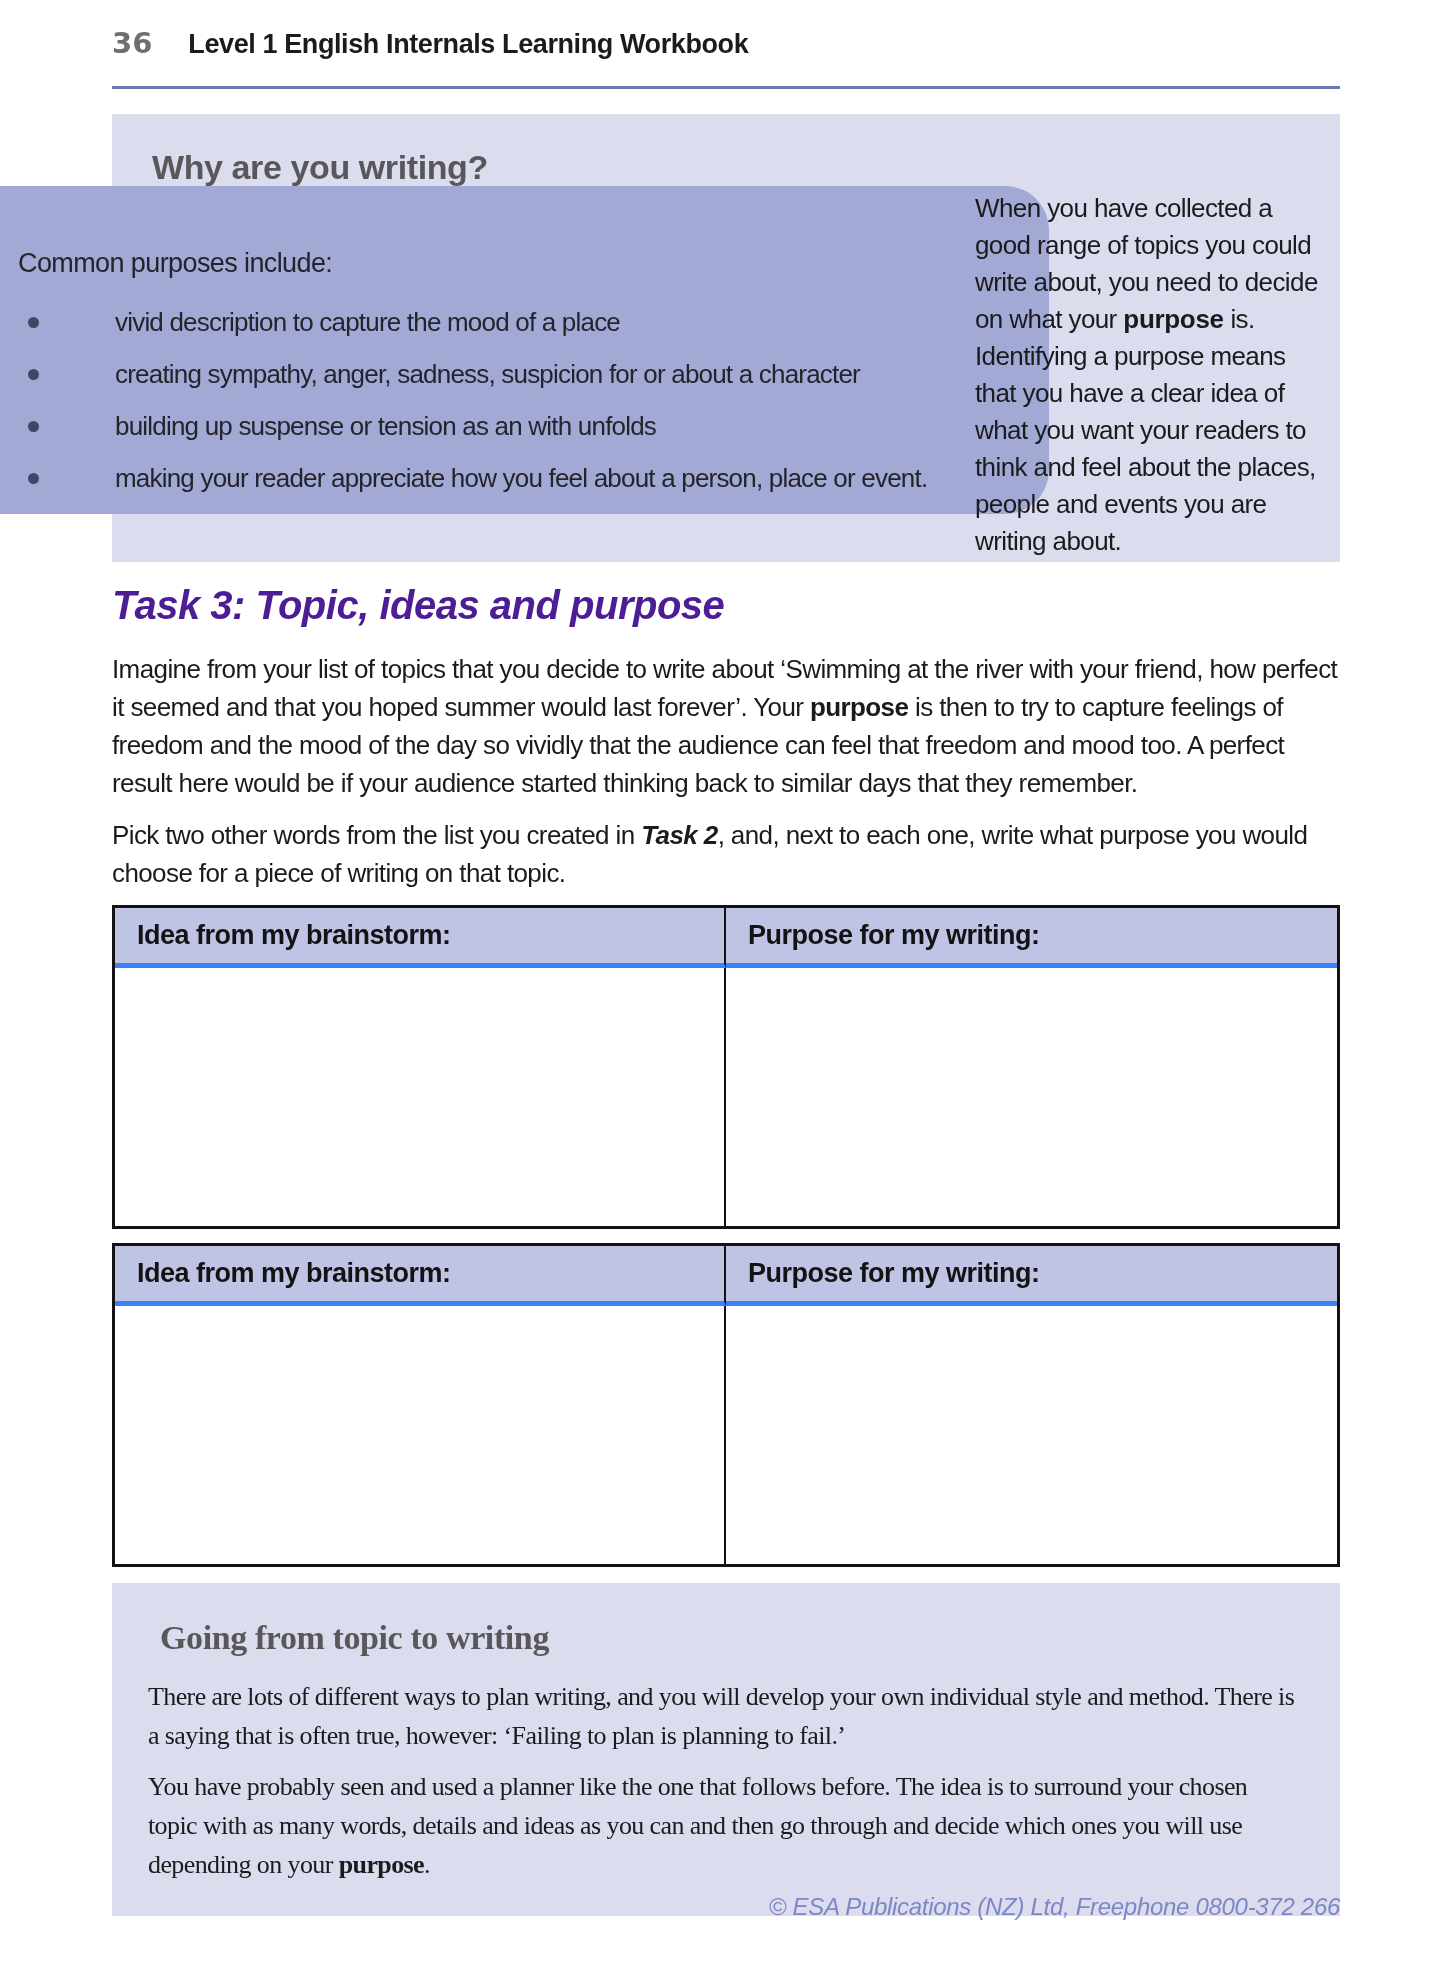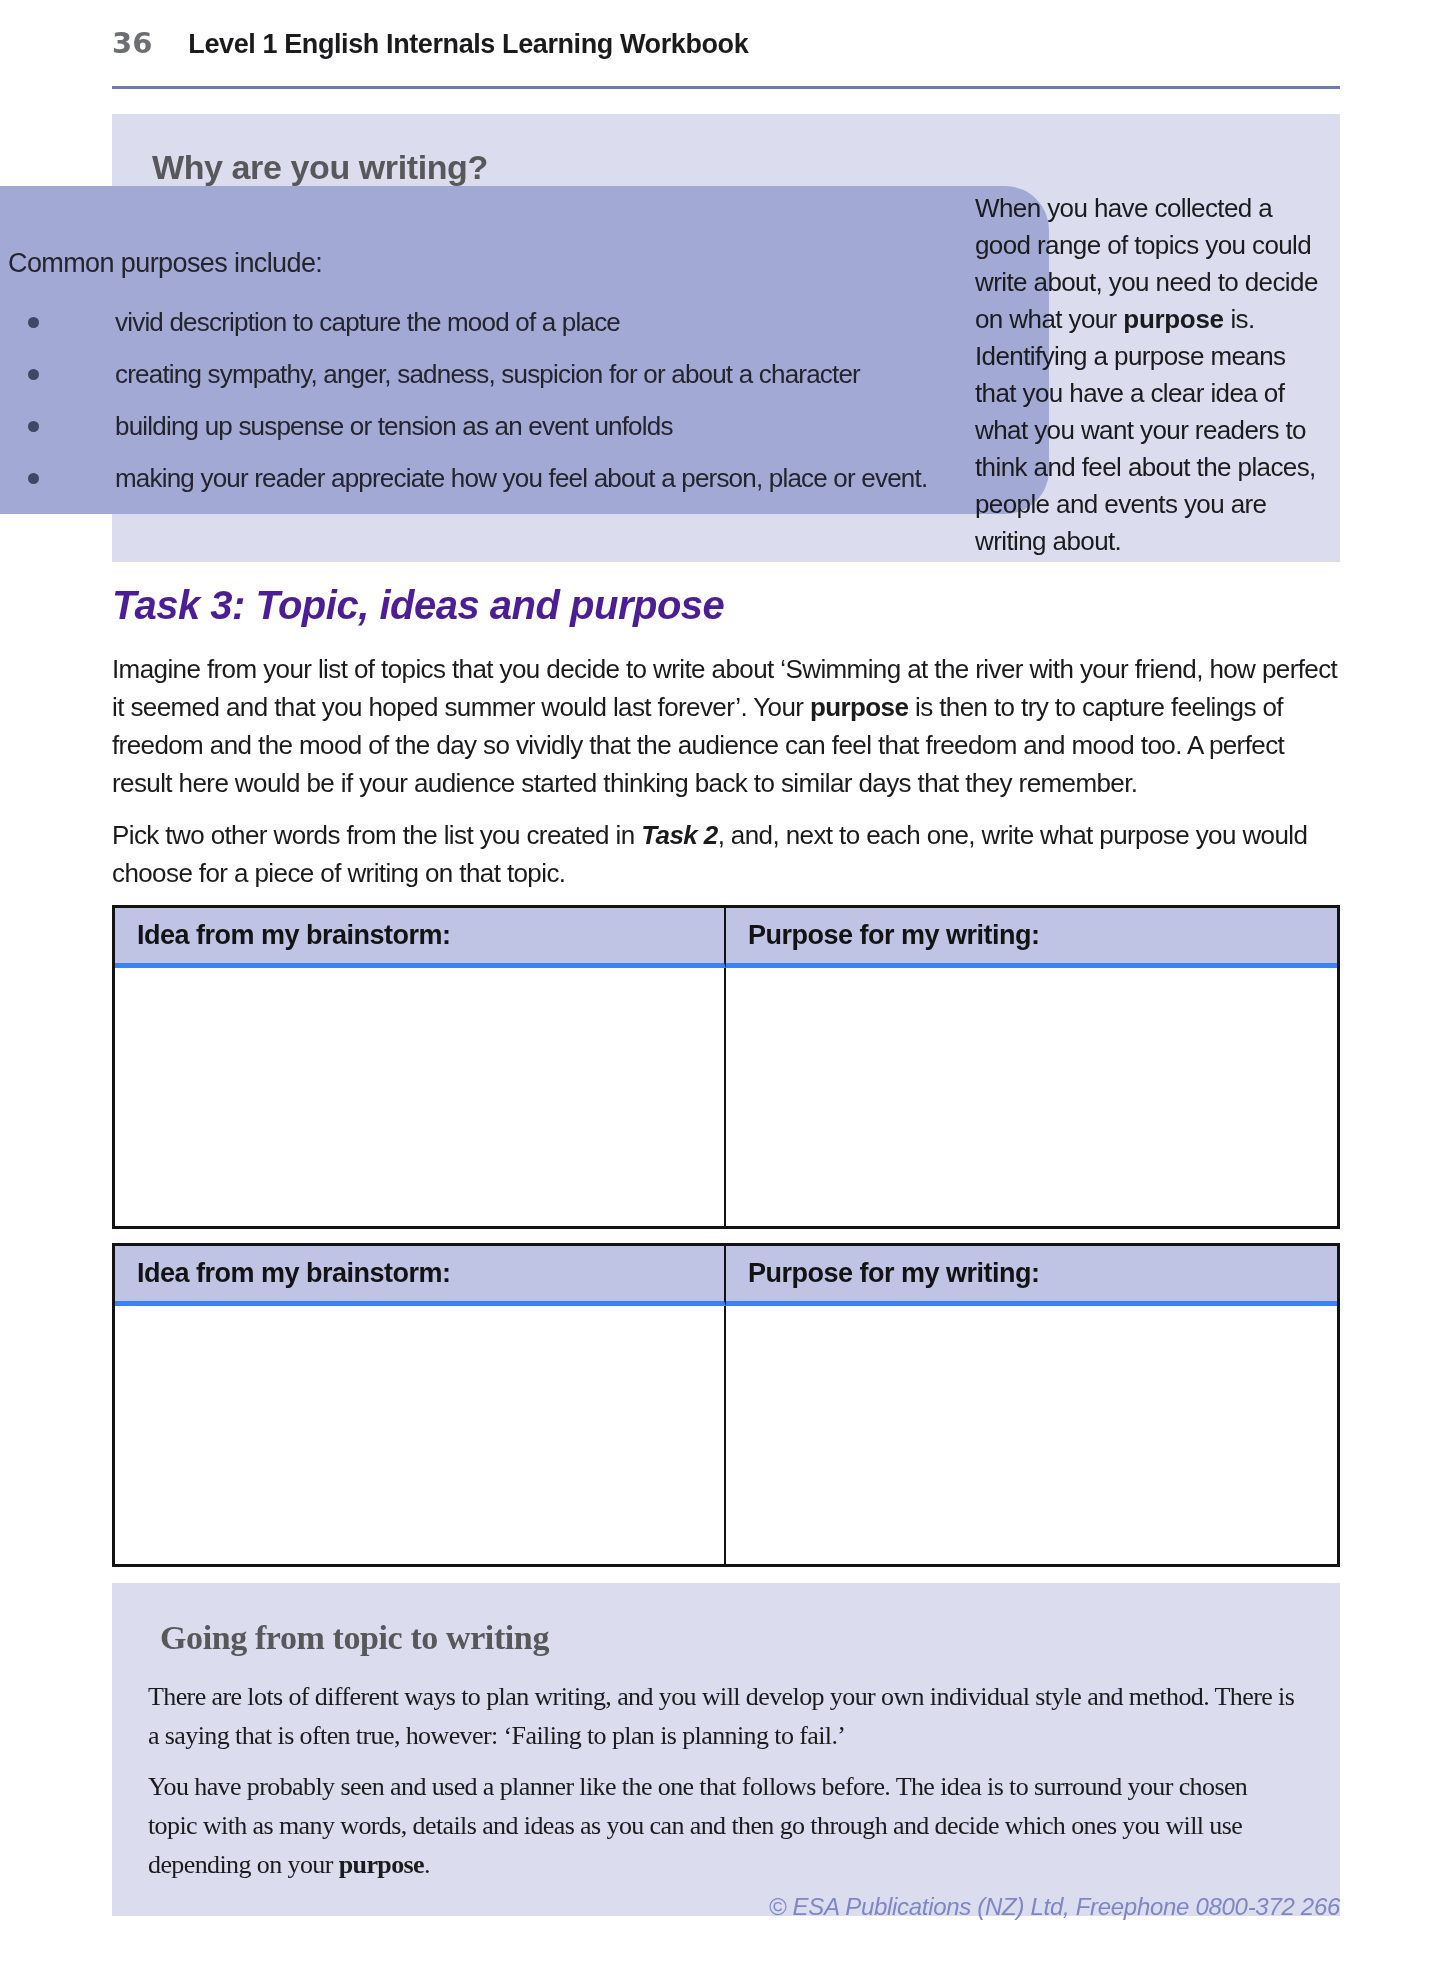--- a/index.html
+++ b/index.html
@@ -10,21 +10,21 @@
   .page-header{position:absolute;left:112px;top:26px;width:1228px;display:flex;align-items:baseline;gap:36px;}
   .page-number{font-size:29px;font-weight:bold;color:#6d6e71;font-family:"DejaVu Sans",sans-serif;}
   .book-title{font-size:27px;font-weight:bold;color:#1b1b1d;letter-spacing:-0.4px;}
   .header-rule{position:absolute;left:112px;top:86px;width:1228px;height:3px;background:#6e79b7;}
 
   
   .why-section{position:absolute;left:112px;top:114px;width:1228px;height:448px;background:#dbddee;}
   .panel-heading{margin:12px;font-size:34px;font-weight:bold;color:#58585b;letter-spacing:-0.4px;}
   .why-section .panel-heading{position:absolute;left:28px;top:22px;}
   .purple-box{position:absolute;left:-112px;top:72px;width:1049px;height:328px;background:#a2a9d5;border-radius:0 44px 44px 0;box-sizing:border-box;padding-top:62px;}
-  .common-label{margin:0 0 26px 0;padding-left:8px;font-size:27px;color:#24242c;letter-spacing:-0.6px;}
+  .common-label{margin:0 0 26px 0;padding-left:18px;font-size:27px;color:#24242c;letter-spacing:-0.6px;}
   .purpose-list{list-style:none;margin:0;padding:0;}
   .purpose-list li{position:relative;padding-left:115px;padding-right:8px;margin-bottom:18px;font-size:26px;line-height:34px;color:#24242c;letter-spacing:-0.8px;}
   .purpose-list li::before{content:"";position:absolute;left:28px;top:12px;width:11px;height:11px;border-radius:50%;background:#3e4765;}
   .side-note{position:absolute;left:863px;top:76px;width:352px;font-size:26px;line-height:37px;color:#1b1b1d;letter-spacing:-0.6px;}
   .side-note b{letter-spacing:-0.3px;}
 
   
   .task-heading{position:absolute;left:112px;top:583px;margin:0;font-size:40px;font-weight:bold;font-style:italic;color:#4c1d95;letter-spacing:-0.5px;}
   .body-text{margin:0;font-size:26px;line-height:38px;color:#1b1b1d;letter-spacing:-0.6px;}
   .para-1{position:absolute;left:112px;top:650px;width:1230px;}
@@ -61,21 +61,21 @@
   <div class="header-rule"></div>
 
   <div class="why-section">
     <h2 class="panel-heading">Why are you writing?</h2>
 
     <div class="purple-box">
       <p class="common-label">Common purposes include:</p>
       <ul class="purpose-list">
         <li>vivid description to capture the mood of a place</li>
         <li>creating sympathy, anger, sadness, suspicion for or about a character</li>
-        <li>building up suspense or tension as an event unfolds</li>
+        <li>building up suspense or tension as an with unfolds</li>
         <li>making your reader appreciate how you feel about a person, place or event.</li>
       </ul>
     </div>
 
     <div class="side-note"><span>When you have collected a good range of topics you could write about, you need to decide on what your </span><b>purpose</b><span> is. Identifying a purpose means that you have a clear idea of what you want your readers to think and feel about the places, people and events you are writing about.</span></div>
   </div>
 
   <h1 class="task-heading">Task 3: Topic, ideas and purpose</h1>
 
   <p class="body-text para-1"><span>Imagine from your list of topics that you decide to write about ‘Swimming at the river with your friend, how perfect it seemed and that you hoped summer would last forever’. Your </span><b>purpose</b><span> is then to try to capture feelings of freedom and the mood of the day so vividly that the audience can feel that freedom and mood too. A perfect result here would be if your audience started thinking back to similar days that they remember.</span></p>

